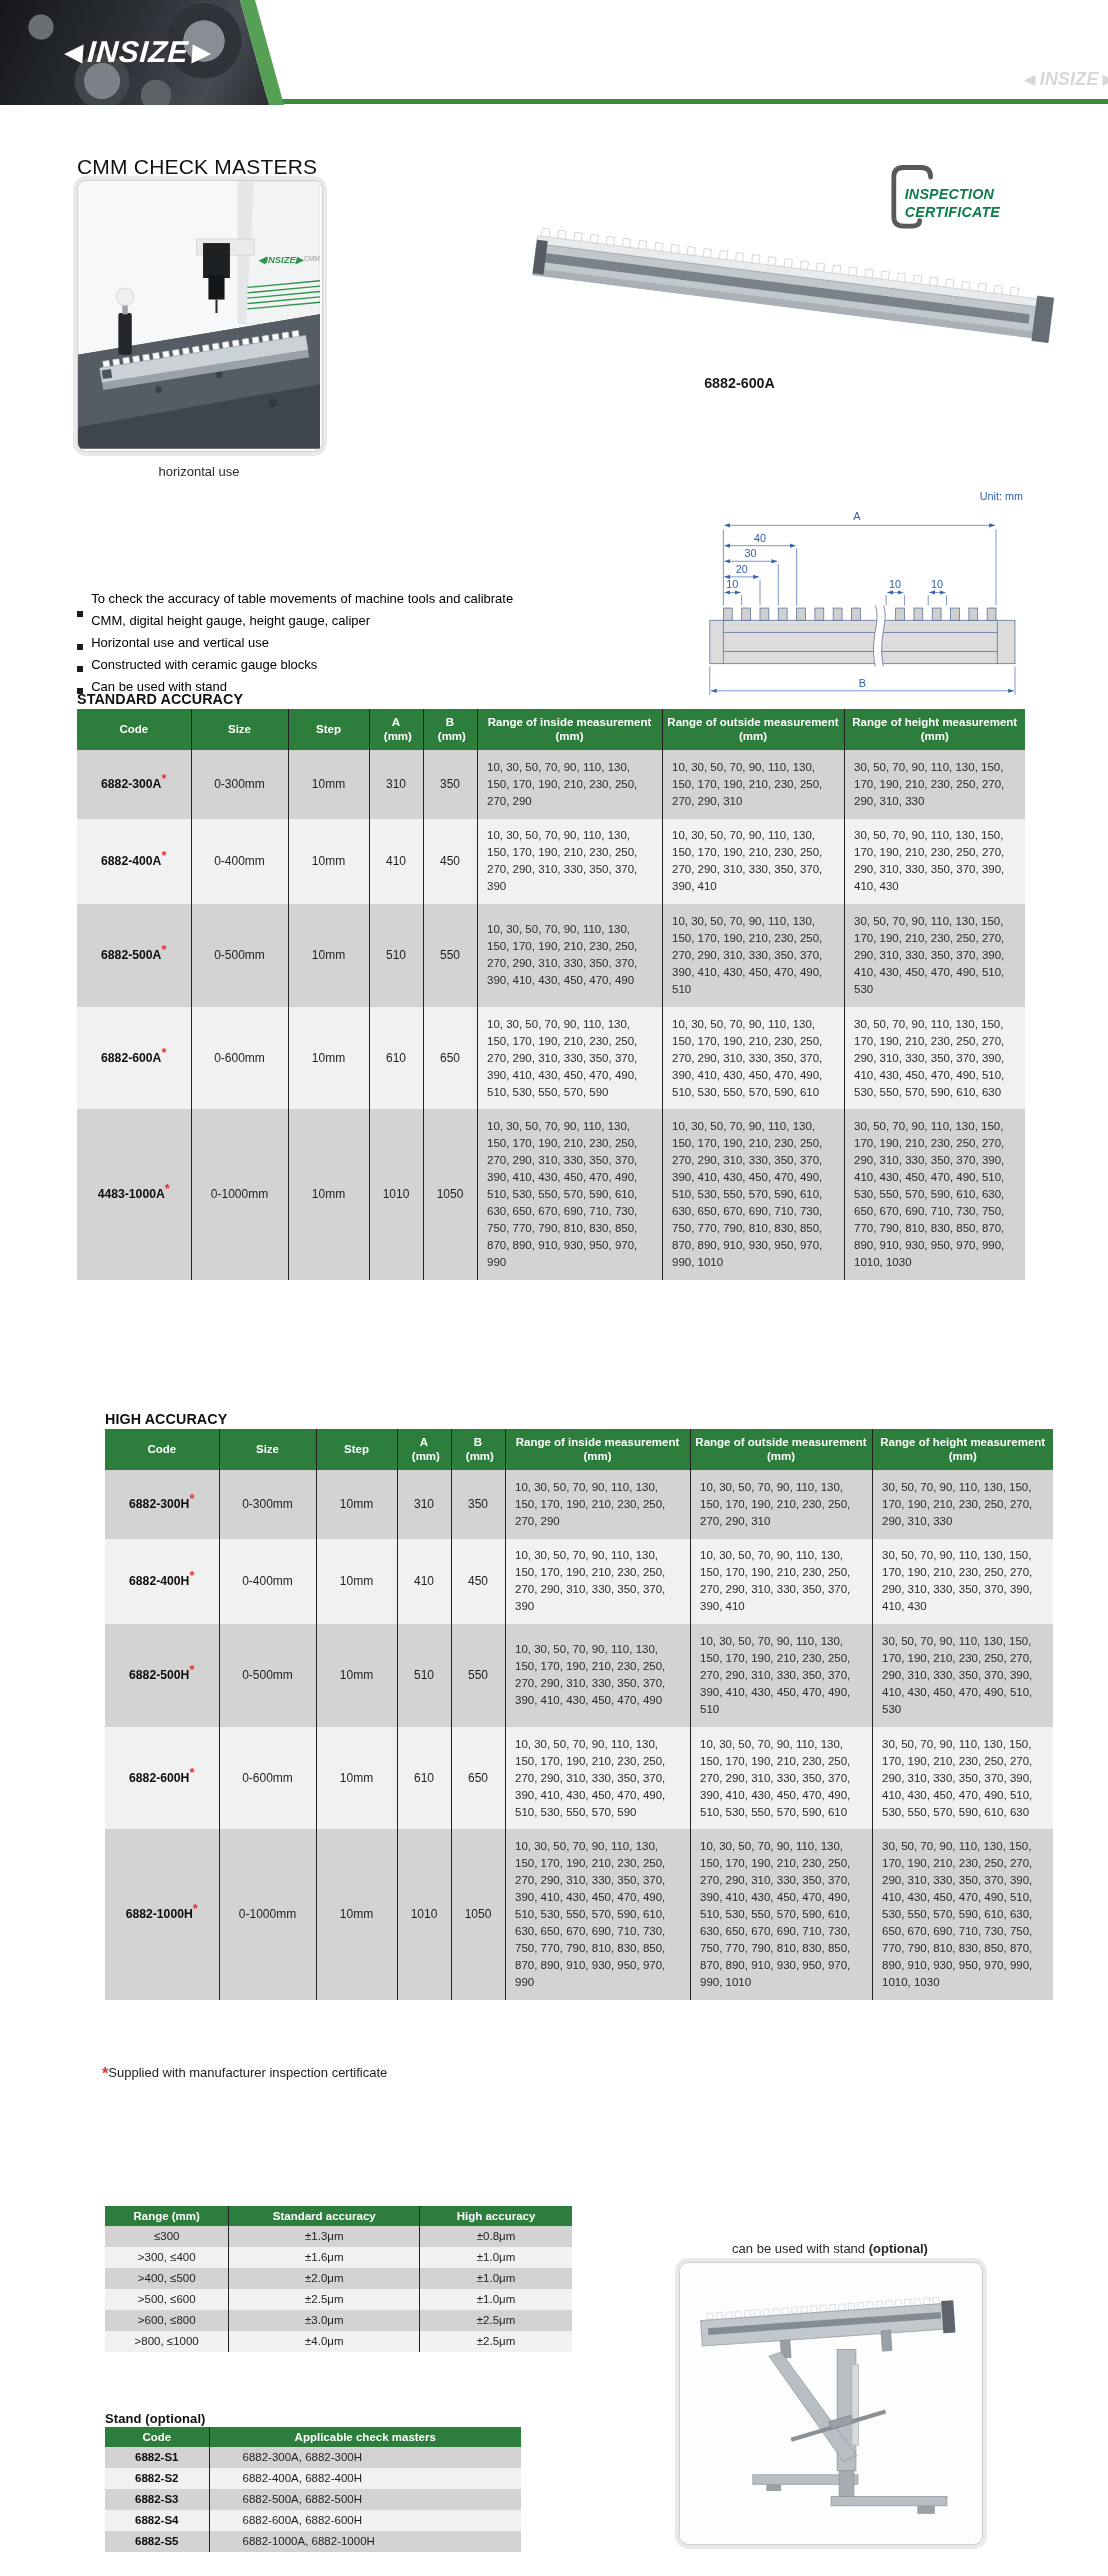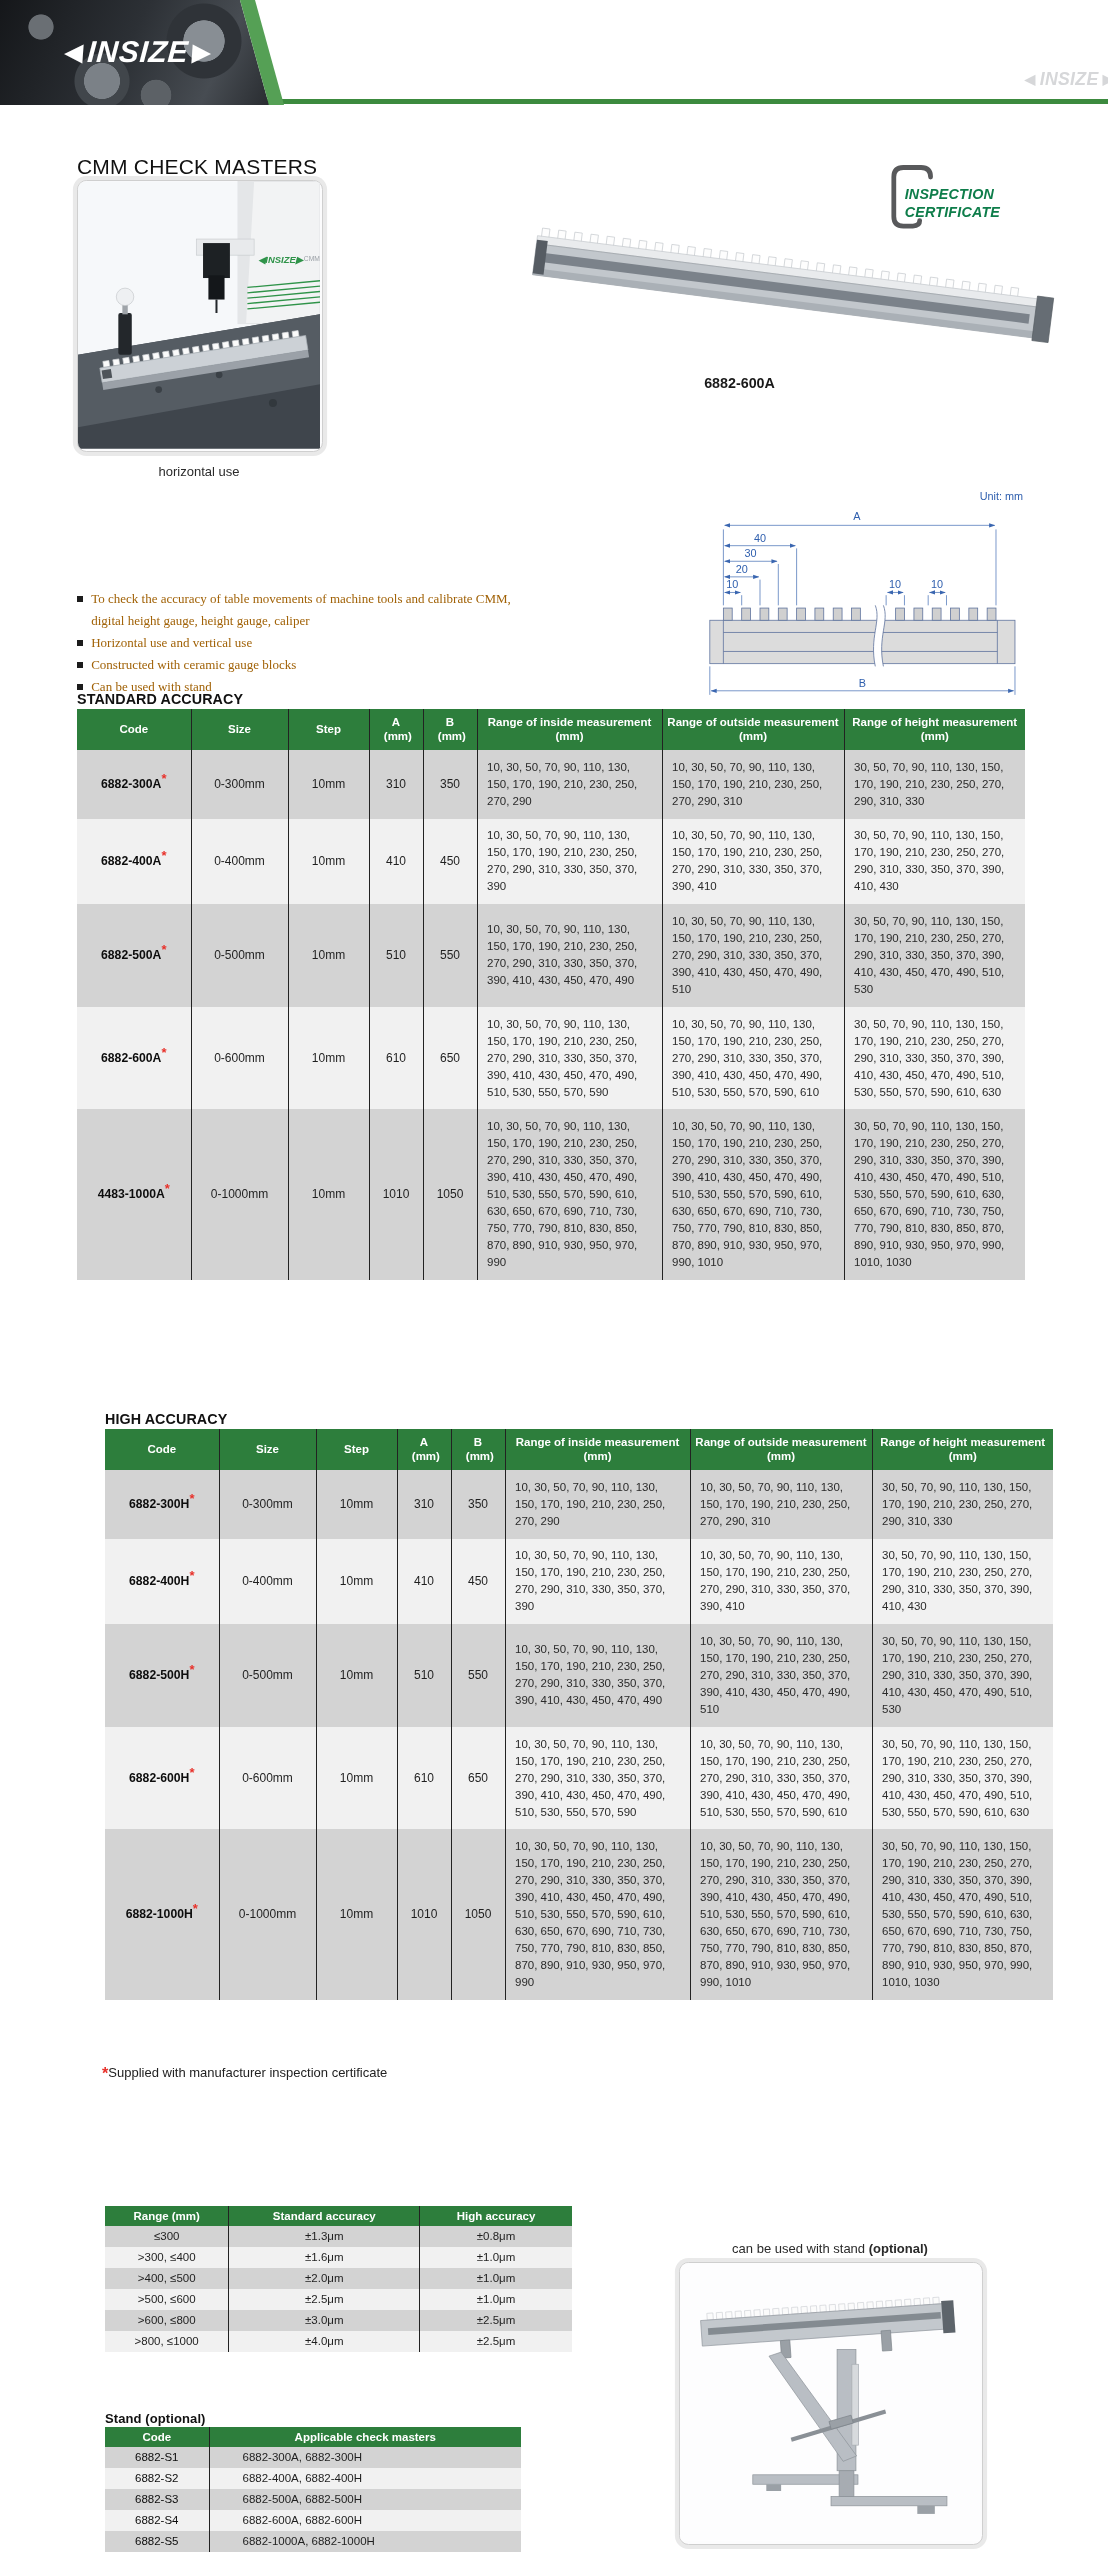--- a/index.html
+++ b/index.html
@@ -46,21 +46,21 @@
       font-size:14.3px;font-weight:bold;color:#1a1a1a;}
   .stand-cap{left:679px;top:2241px;width:302px;font-size:13px;}
   .stand-cap b{font-weight:bold;}
   .stand-card{left:679px;top:2262px;width:302px;height:281px;}
 
   
   .drawing{left:704px;top:486px;width:329px;height:217px;}
 
   
   .features{left:77px;top:588px;width:462px;}
-  .feat{display:flex;align-items:flex-start;font-size:13px;line-height:22px;color:#a16207;font-family:Liberation Serif, serif;}
+  .feat{display:flex;align-items:center;font-size:13px;line-height:22px;color:#000000;}
   .sq{width:6.1px;height:6.1px;background:#1c1c1c;margin:8.1px 8.1px 0 0;flex:0 0 auto;}
 
   
   .h-std{left:77px;top:691px;}
   .h-high{left:105px;top:1411px;}
   .sec-h{font-size:14.3px;font-weight:bold;color:#111;letter-spacing:0.1px;}
   .h-acc{left:105px;top:2190px;font-size:13px;margin-top:14px;}
   .h-stand{left:105px;top:2411px;font-size:13px;}
 
   
@@ -79,21 +79,21 @@
   .star{color:#e8312a;font-weight:bold;font-size:13px;vertical-align:super;line-height:0;}
   .thin{display:block;width:24.4px;margin:0 auto;}
 
   
   .mini th{background:#2d7e3c;color:#fff;font-size:11.5px;font-weight:bold;padding:4.1px 2.7px;}
   .mini td{font-size:11.5px;text-align:center;padding:2.7px 2.7px;color:#1f1f1f;line-height:15.6px;}
   .mini th + th,.mini td + td{border-left:0.7px solid #222;}
   .t-acc{left:105px;top:2206px;width:467px;}
   .t-stand{left:105px;top:2427px;width:416px;}
   .t-stand td.masters{text-align:left;padding-left:33px;}
-  .t-stand td.scode{font-weight:normal;color:#0d0d0d;}
+  .t-stand td.scode{font-weight:bold;color:#0d0d0d;}
 
   .footnote{left:102px;top:2065px;font-size:13px;color:#222;}
   .footnote .star{font-size:16.3px;vertical-align:top;line-height:1;}
 </style>
 </head>
 <body>
 
 <div class="page">
 
   <div class="abs band">

